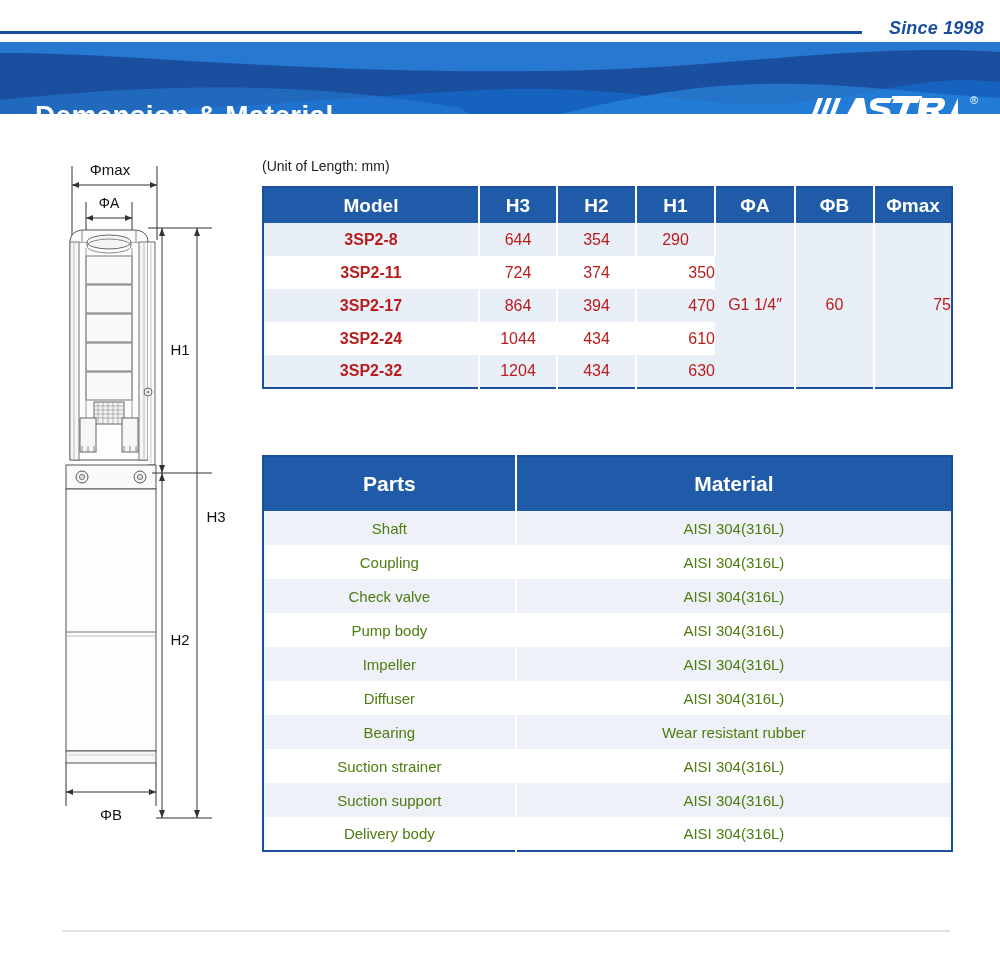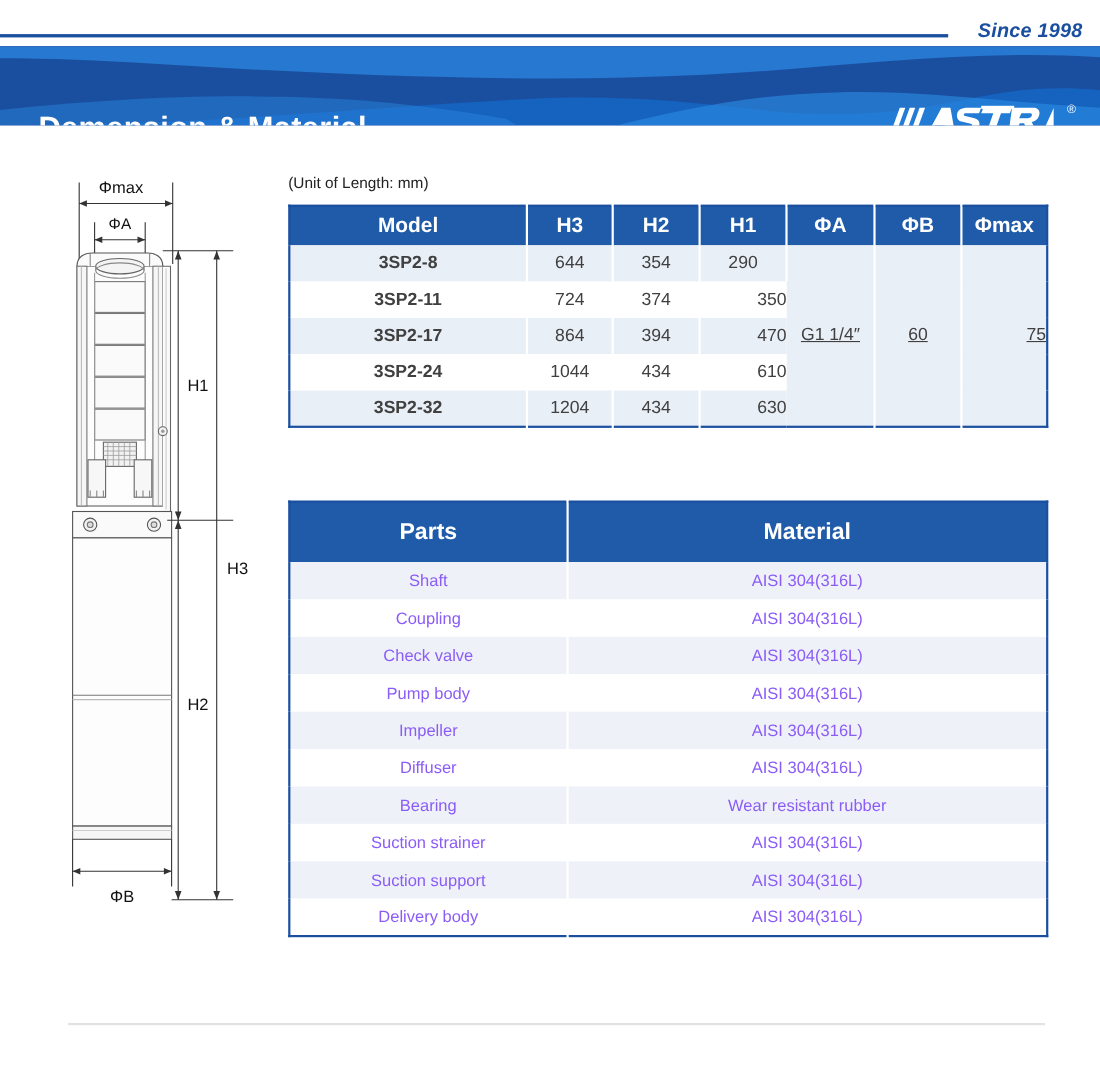--- a/index.html
+++ b/index.html
@@ -36,36 +36,36 @@
   .unit-note { position:absolute; left:262px; top:158px; font-size:14px; color:#222; }
 
   
   .dim-table { position:absolute; left:262px; top:186px; width:691px;
                border:2px solid #1a4fa0; border-collapse:collapse; }
   .dim-table td, .dim-table th { border:none; padding:0; }
   .dim-table thead th { background:#1f5ba8; color:#fff; font-size:19px; font-weight:bold;
                         height:36px; text-align:center;
                         border-right:2px solid #ffffff; }
   .dim-table thead th:last-child { border-right:none; }
-  .dim-table tbody td { height:33px; text-align:center; font-size:16px; color:#404040;
+  .dim-table tbody td { height:33px; text-align:center; font-size:16px; color:#b91c1c;
                         border-right:2px solid #ffffff; }
   .dim-table tbody td:last-child { border-right:none;text-align:right; }
   .dim-table tbody tr.alt td { background:#e9eff7; }
   .dim-table tbody tr.plain td { background:#ffffff; }
   .dim-table td.model { font-weight:bold; font-size:16px; }
   .dim-table td.merged { background:#e9eff7 !important; font-size:16px;
-                         border-top:none; border-bottom:none;text-decoration:underline; }
+                         border-top:none; border-bottom:none; }
 
   
   .parts-table { position:absolute; left:262px; top:455px; width:691px;
                  border:2px solid #1a4fa0; border-collapse:collapse; }
   .parts-table th { background:#1f5ba8; color:#fff; font-size:21px; font-weight:bold;
                     height:55px; text-align:center; border-right:2px solid #ffffff;margin-left:34px; }
   .parts-table th:last-child { border-right:none; }
-  .parts-table td { height:34px; text-align:center; font-size:15px; color:#8b5cf6;
+  .parts-table td { height:34px; text-align:center; font-size:15px; color:#4d7c0f;
                     border-right:2px solid #ffffff; }
   .parts-table td:last-child { border-right:none; }
   .parts-table tr.alt td { background:#eef2f8; }
   .parts-table tr.plain td { background:#ffffff; }
 
   
   .footer-line { position:absolute; left:62px; top:930px; width:888px; height:2px;
                  background:#e2e2e2; }
 </style>
 </head>

